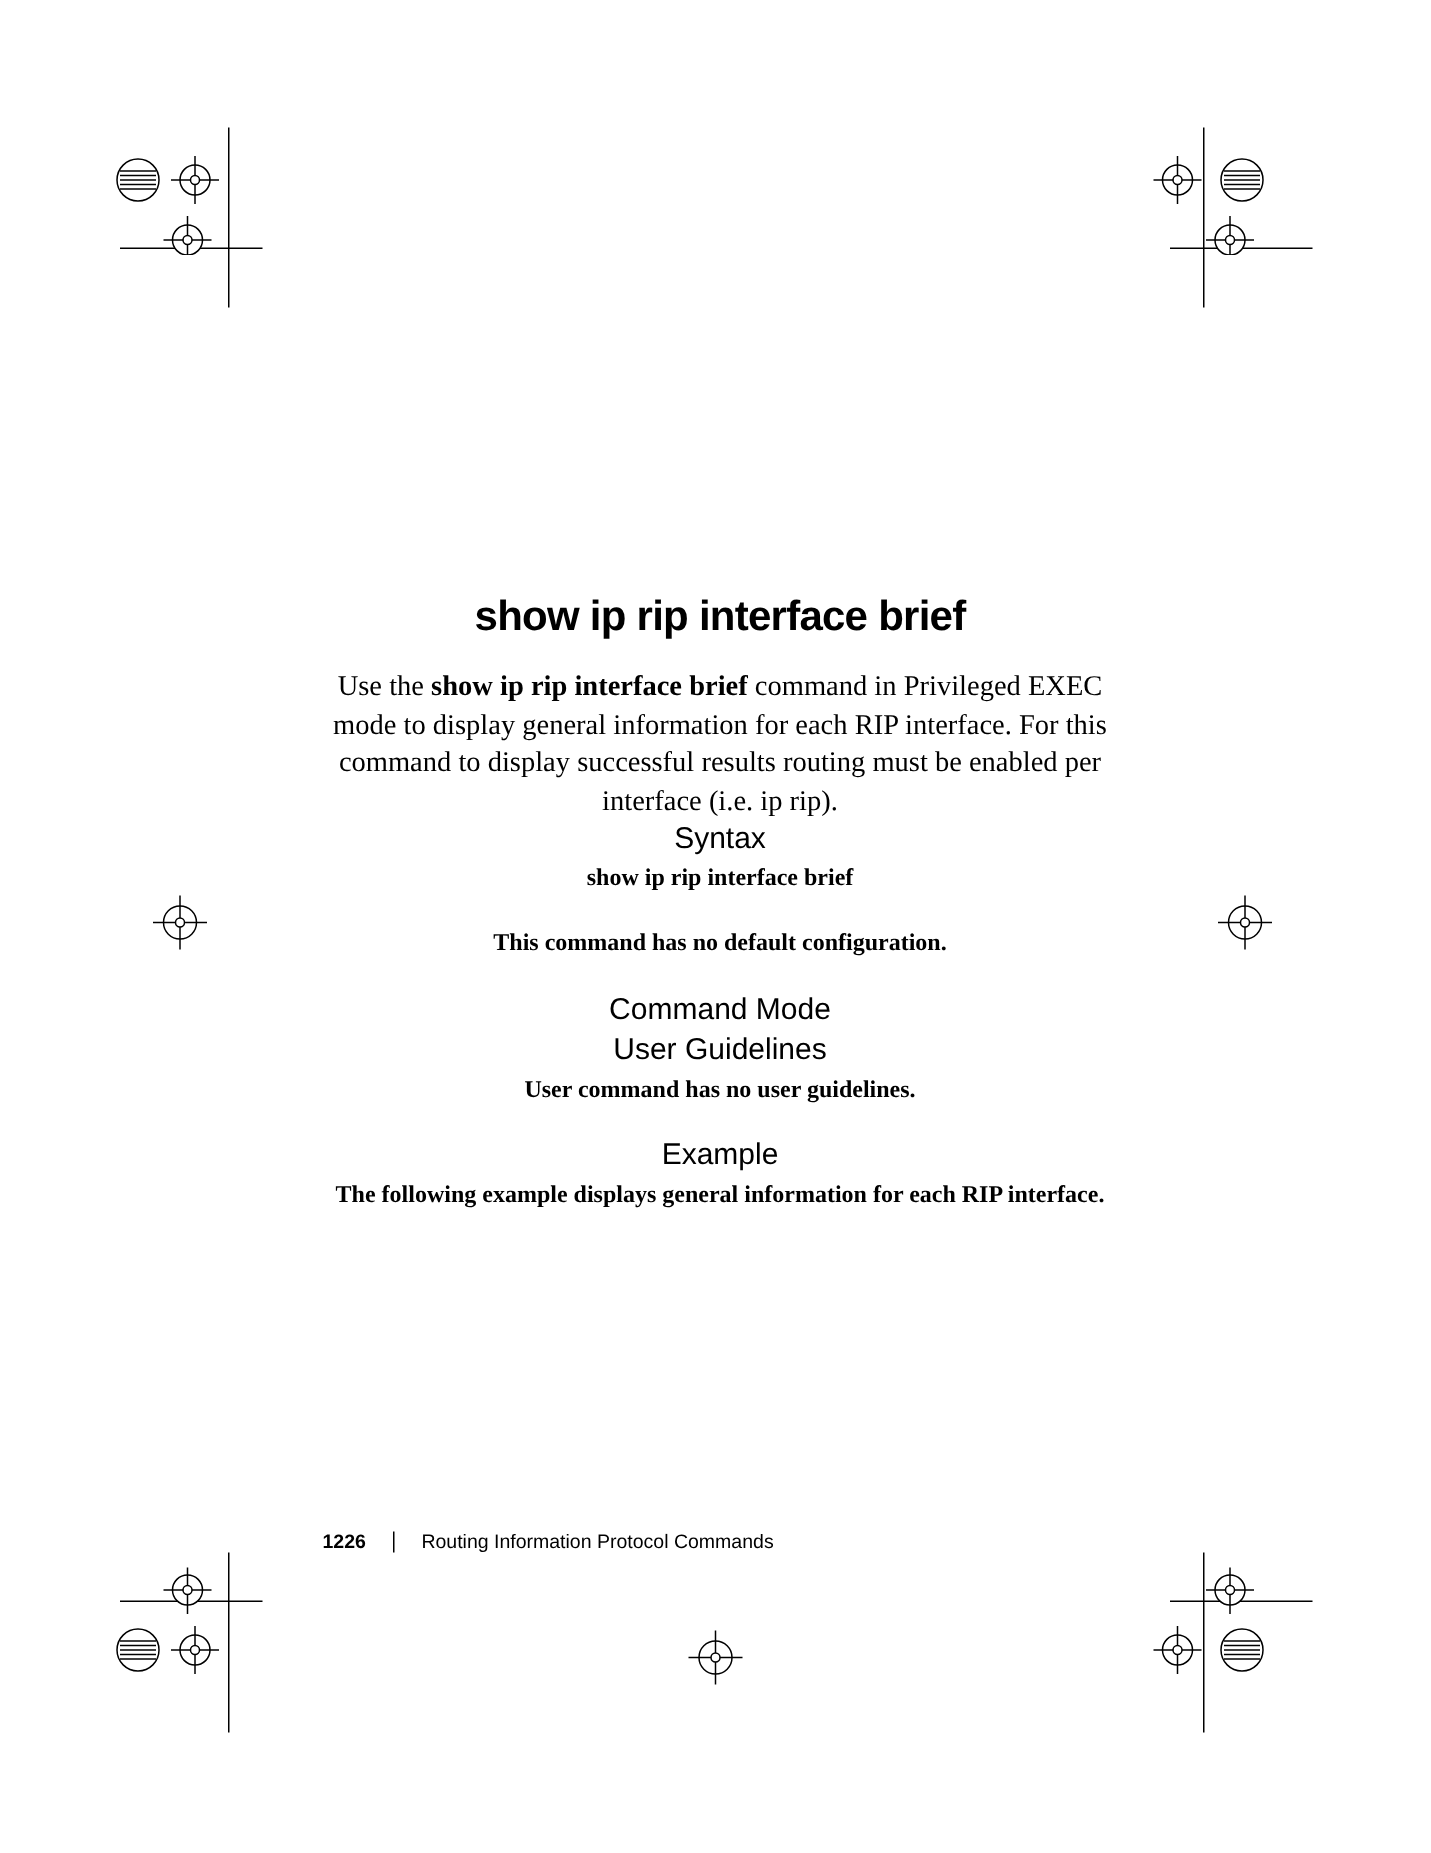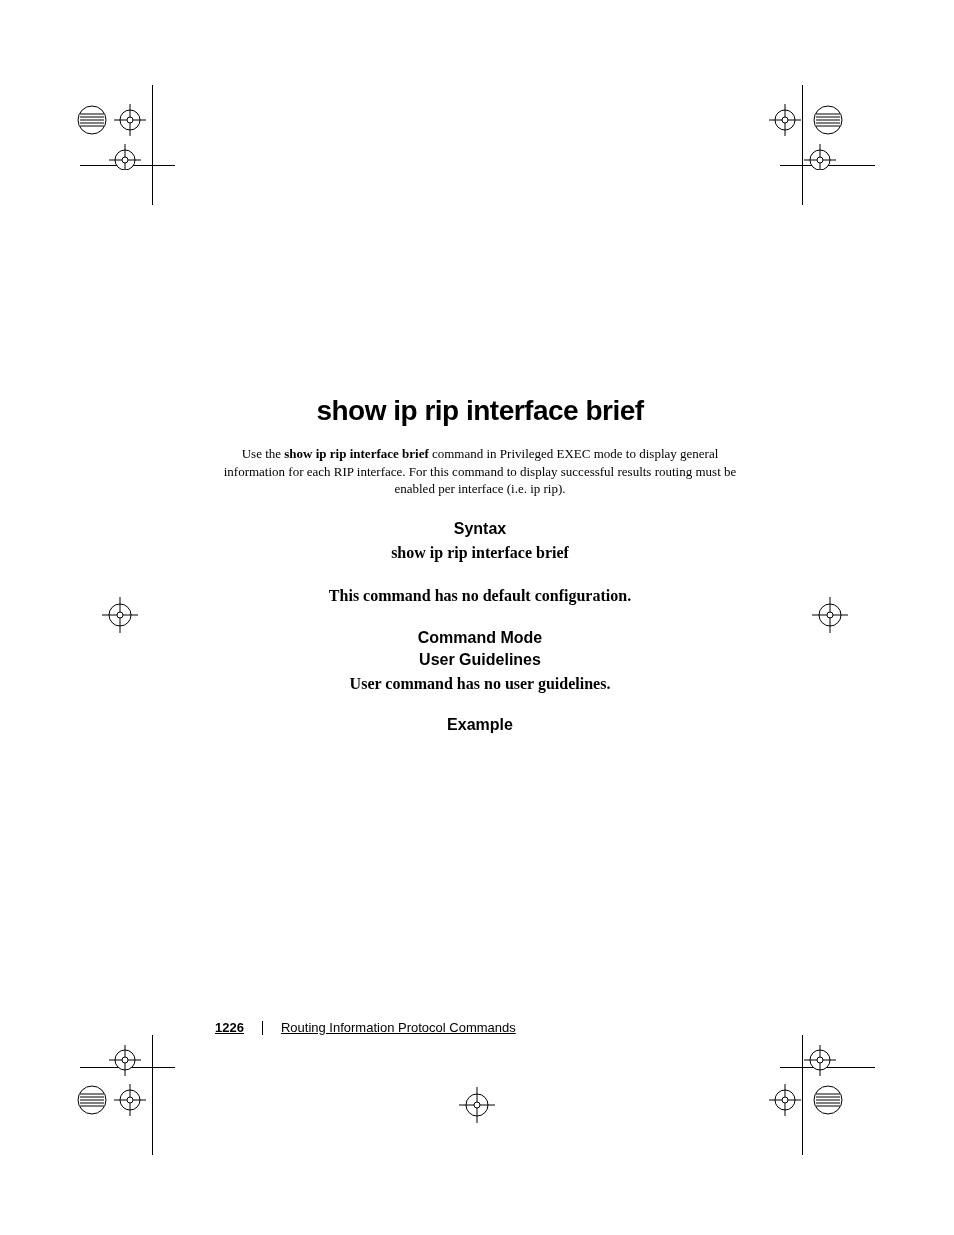--- a/index.html
+++ b/index.html
@@ -19,48 +19,46 @@
       text-align: center;
     }
     .title {
       font-family: 'Helvetica Neue', Arial, sans-serif;
       font-weight: bold;
       font-size: 28px;
       margin-bottom: 18px;
       letter-spacing: -0.5px;
     }
     .intro {
-      font-size: 13px;
+      font-size: 19px;
       line-height: 1.35;
-      margin-bottom: 22px;
     }
     .intro .cmd { font-weight: bold; }
     .section-heading {
       font-family: 'Helvetica Neue', Arial, sans-serif;
-      font-weight: bold;
-      font-size: 16px;
+      font-weight: normal;
+      font-size: 20px;
       margin-bottom: 4px;
     }
     .section-body {
       font-size: 16px;
       line-height: 1.35;
       margin-bottom: 22px;
       font-weight: bold;
     }
     .syntax-cmd { font-weight: bold; }
     .page-footer {
       position: absolute;
       left: 215px;
       top: 1020px;
       font-family: 'Helvetica Neue', Arial, sans-serif;
       font-size: 13px;
       display: flex;
       align-items: center;
       gap: 18px;
-      text-decoration: underline;
     }
     .page-number { font-weight: bold; }
     .footer-divider {
       width: 1px;
       height: 14px;
       background: #000;
     }
     .footer-label { font-weight: normal; }
 
     
@@ -239,19 +237,20 @@
   <p class="section-body syntax-cmd">show ip rip interface brief</p>
 
   <p class="section-body">This command has no default configuration.</p>
 
   <div class="section-heading">Command Mode</div>
 
   <div class="section-heading">User Guidelines</div>
   <p class="section-body">User command has no user guidelines.</p>
 
   <div class="section-heading">Example</div>
+  <p class="section-body">The following example displays general information for each RIP interface.</p>
 </div>
 
 <div class="page-footer">
   <span class="page-number">1226</span>
   <span class="footer-divider"></span>
   <span class="footer-label">Routing Information Protocol Commands</span>
 </div>
 
 </body></html>

